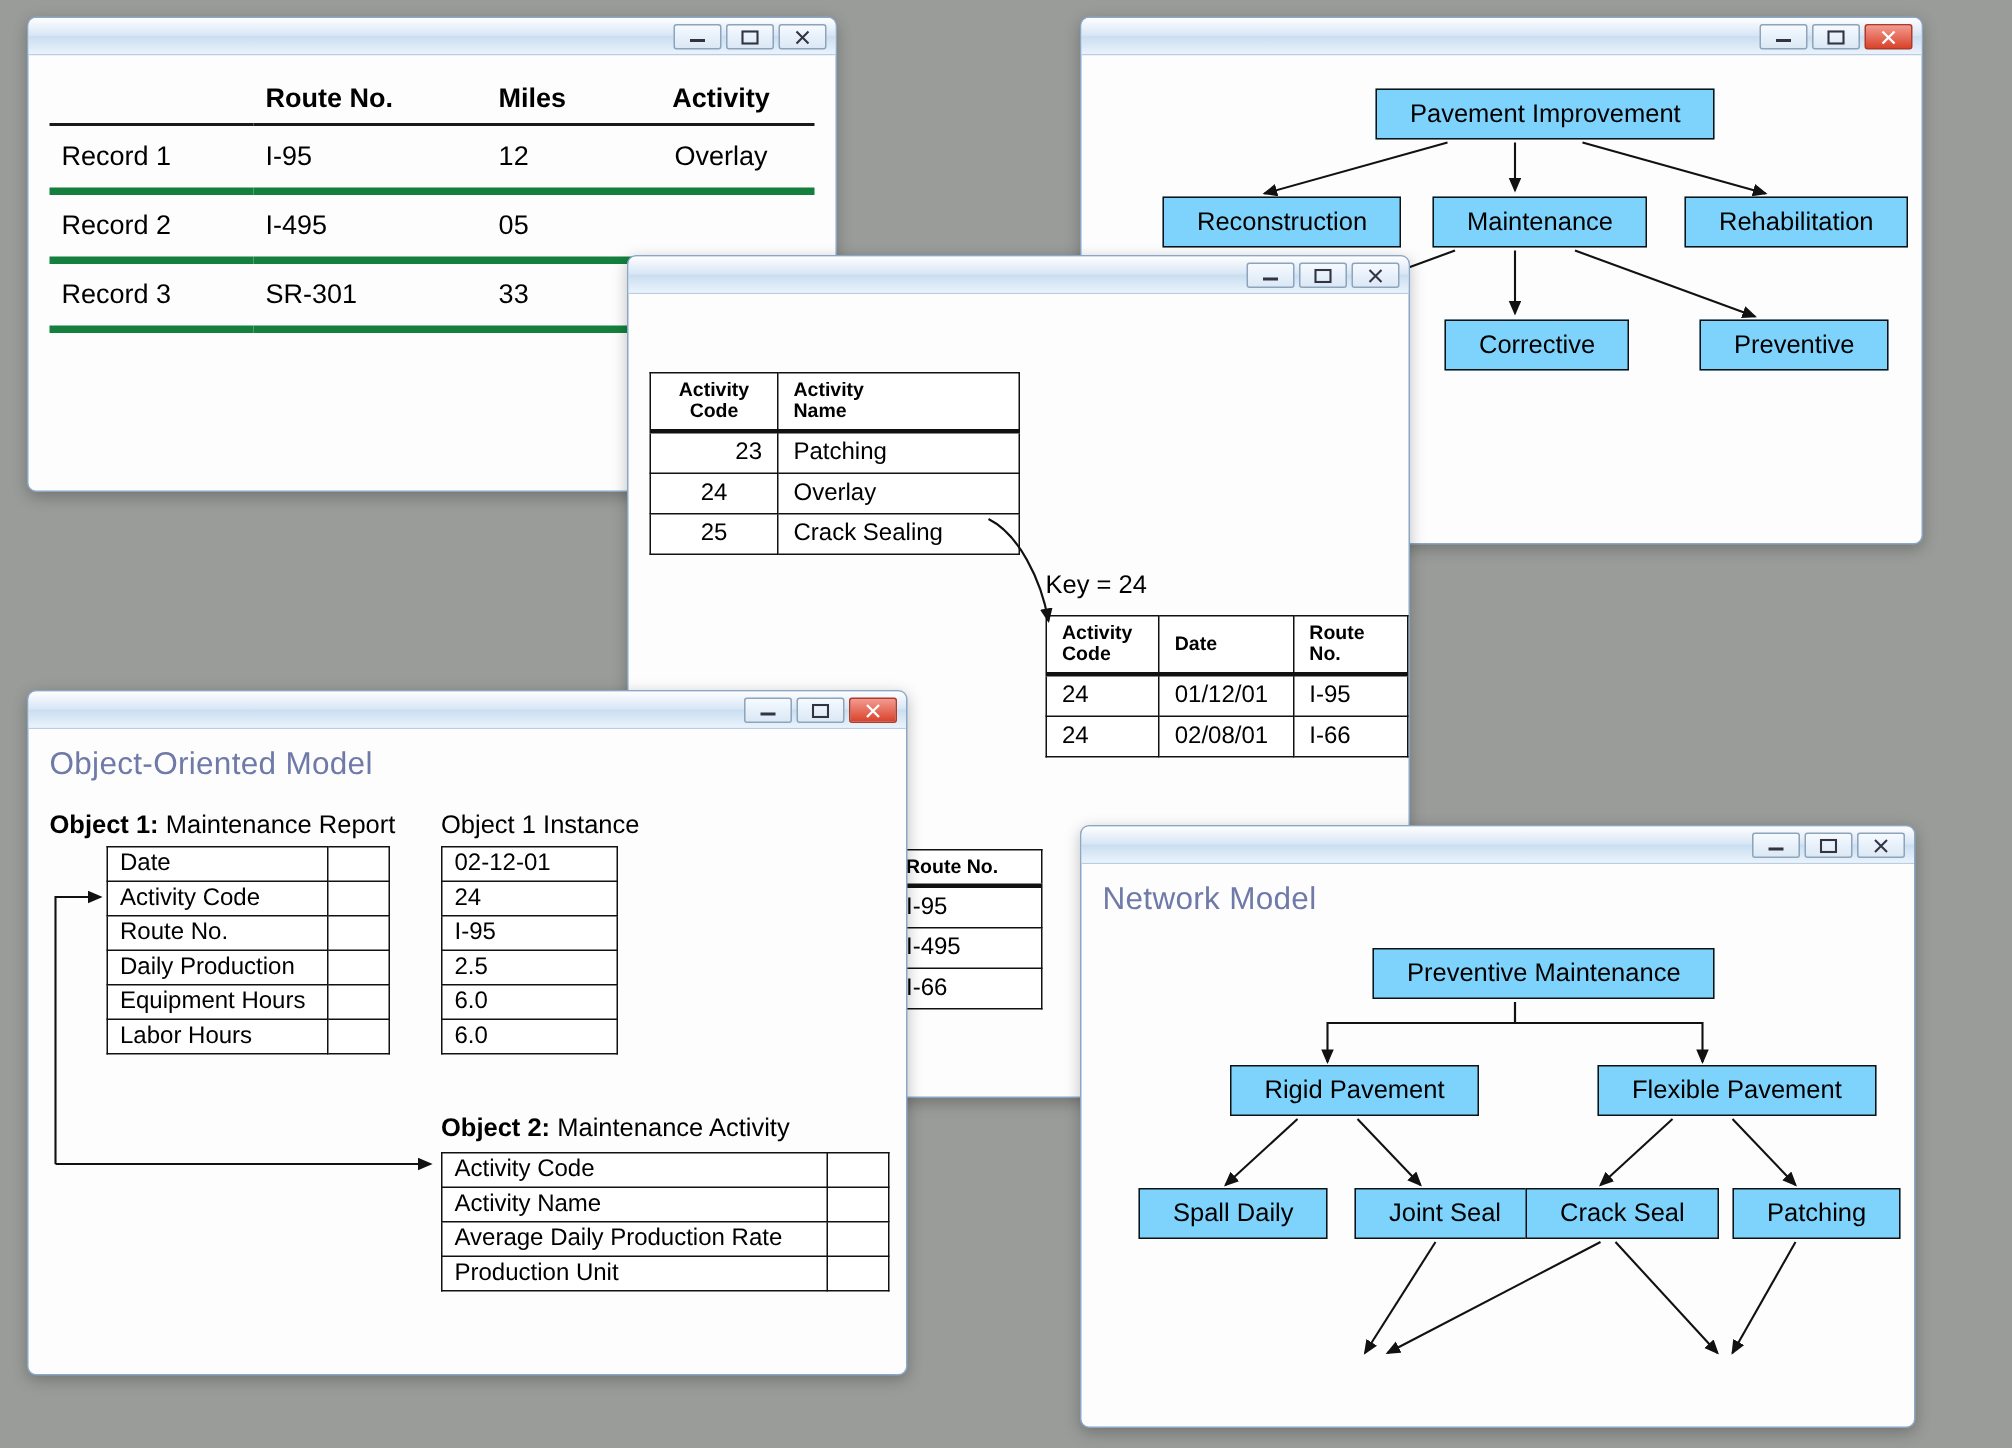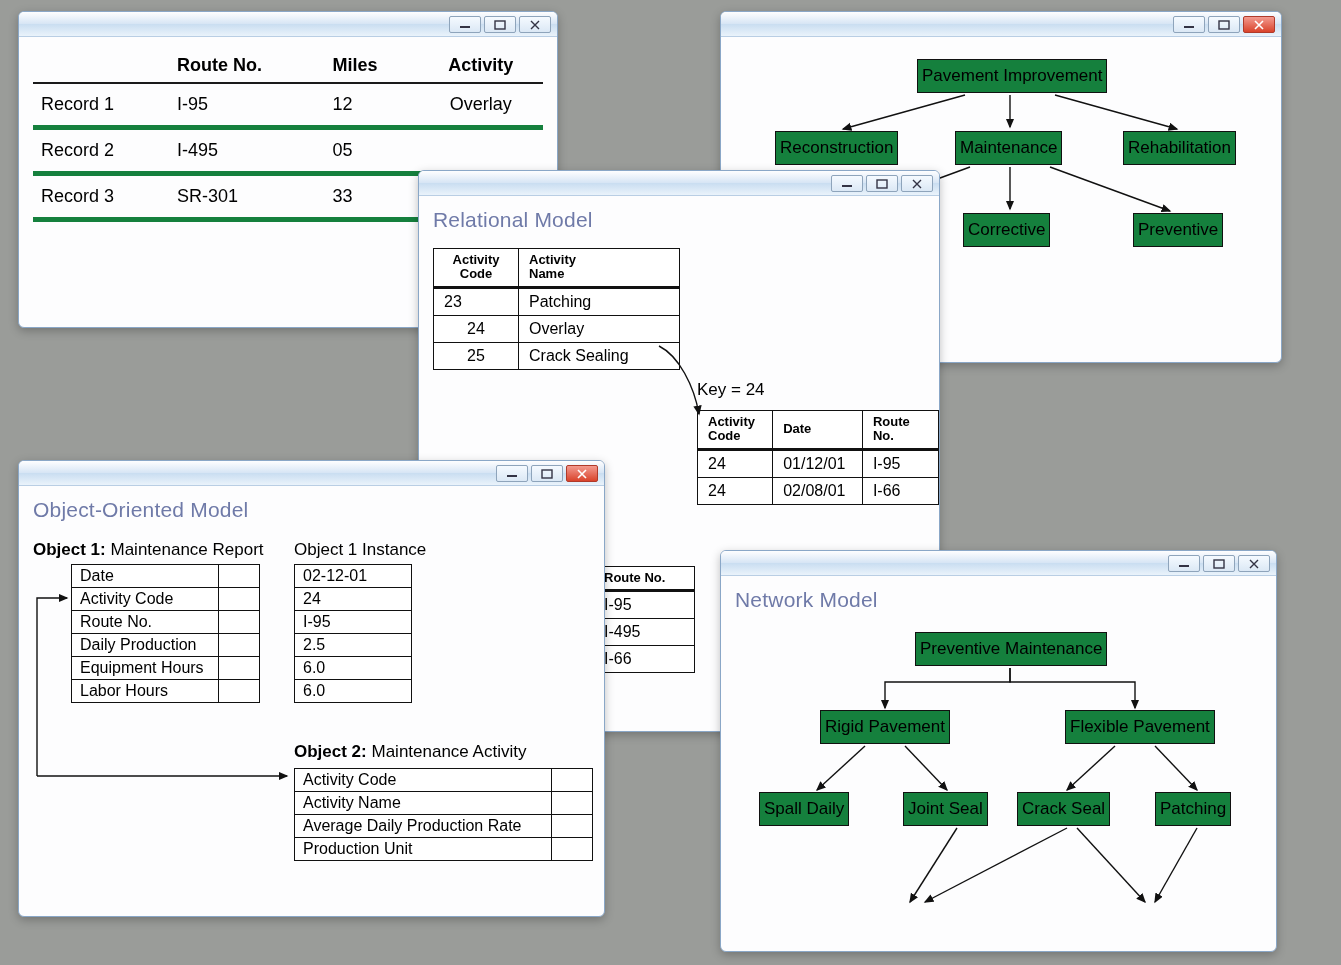--- a/index.html
+++ b/index.html
@@ -9,21 +9,21 @@
   .ctrl span{display:inline-flex;align-items:center;justify-content:center;width:30px;height:15px;font-size:11px;border:1px solid #8ea4bb;border-radius:2px;background:linear-gradient(#f5faff,#dbe8f5);color:#334}
   .ctrl span.x{background:linear-gradient(#f39a8f,#d9432b);border-color:#b03a2a;color:#fff}
   .ctrl span svg{display:block}
   .inner{padding:12px 14px 16px 14px}
   .title{font-size:21px;color:#6f7aa8;letter-spacing:.2px;margin-bottom:10px;font-weight:400}
   
   .ff-table{width:100%;border-collapse:collapse;font-size:18px}
   .ff-table thead th{text-align:left;font-weight:700;font-size:18px;padding:6px 8px;border-bottom:2px solid #1a1a1a}
   .ff-table td{padding:10px 8px;border-bottom:5px solid #15803d;font-weight:300}
   
-  .hbox{position:absolute;background:#15803d;border:1.3px solid #111;padding:6px 4px;font-size:17px;text-align:center;white-space:nowrap}
+  .hbox{position:absolute;background:#7dd3fc;border:1.3px solid #111;padding:6px 22px;font-size:17px;text-align:center;white-space:nowrap}
   .diagram{position:relative;width:100%}
   .diagram svg{position:absolute;left:0;top:0;pointer-events:none}
   
   .rtable{border-collapse:collapse;background:#fff}
   .rtable th,.rtable td{border:1.3px solid #111;padding:4px 10px;font-size:16px;text-align:left;font-weight:300}
   .rtable th{font-weight:700;font-size:13px;line-height:1.1}
   .rtable thead tr{border-bottom:3px solid #111}
   .keylbl{font-size:17px;font-weight:300}
   
   .oo-tbl{border-collapse:collapse;background:#fff}
@@ -151,32 +151,31 @@
           </svg>
         </span>
       <span>
           <svg width="12" height="10">
             <path d="M2 1 L10 9 M10 1 L2 9" stroke="#334" stroke-width="1.4"></path>
           </svg>
         </span>
     </div>
   </div>
   <div class="inner" style="position:relative;height:520px">
-    <div class="title">Relational Model</div>
 
     <table class="rtable" style="position:absolute;left:14px;top:52px">
       <thead>
           <tr>
         <th style="width:64px;text-align:center">Activity<br>Code</th>
         <th style="width:140px">Activity<br>Name</th>
       </tr>
         </thead>
       <tbody>
         <tr>
-            <td style="text-align:left">23</td>
+            <td style="text-align:right">23</td>
             <td>Patching</td>
           </tr>
         <tr>
             <td style="text-align:center">24</td>
             <td>Overlay</td>
           </tr>
         <tr>
             <td style="text-align:center">25</td>
             <td>Crack Sealing</td>
           </tr>

